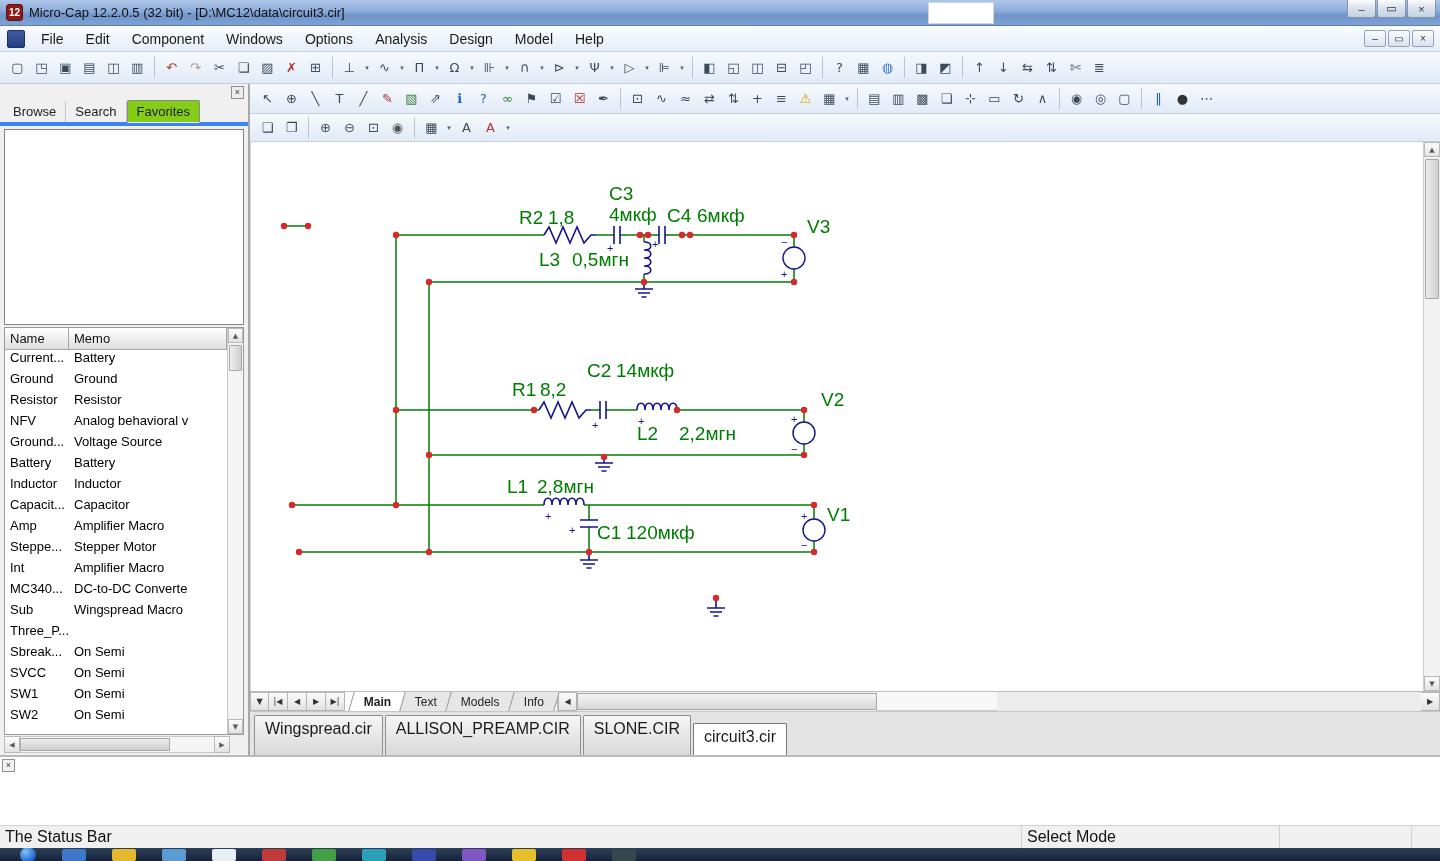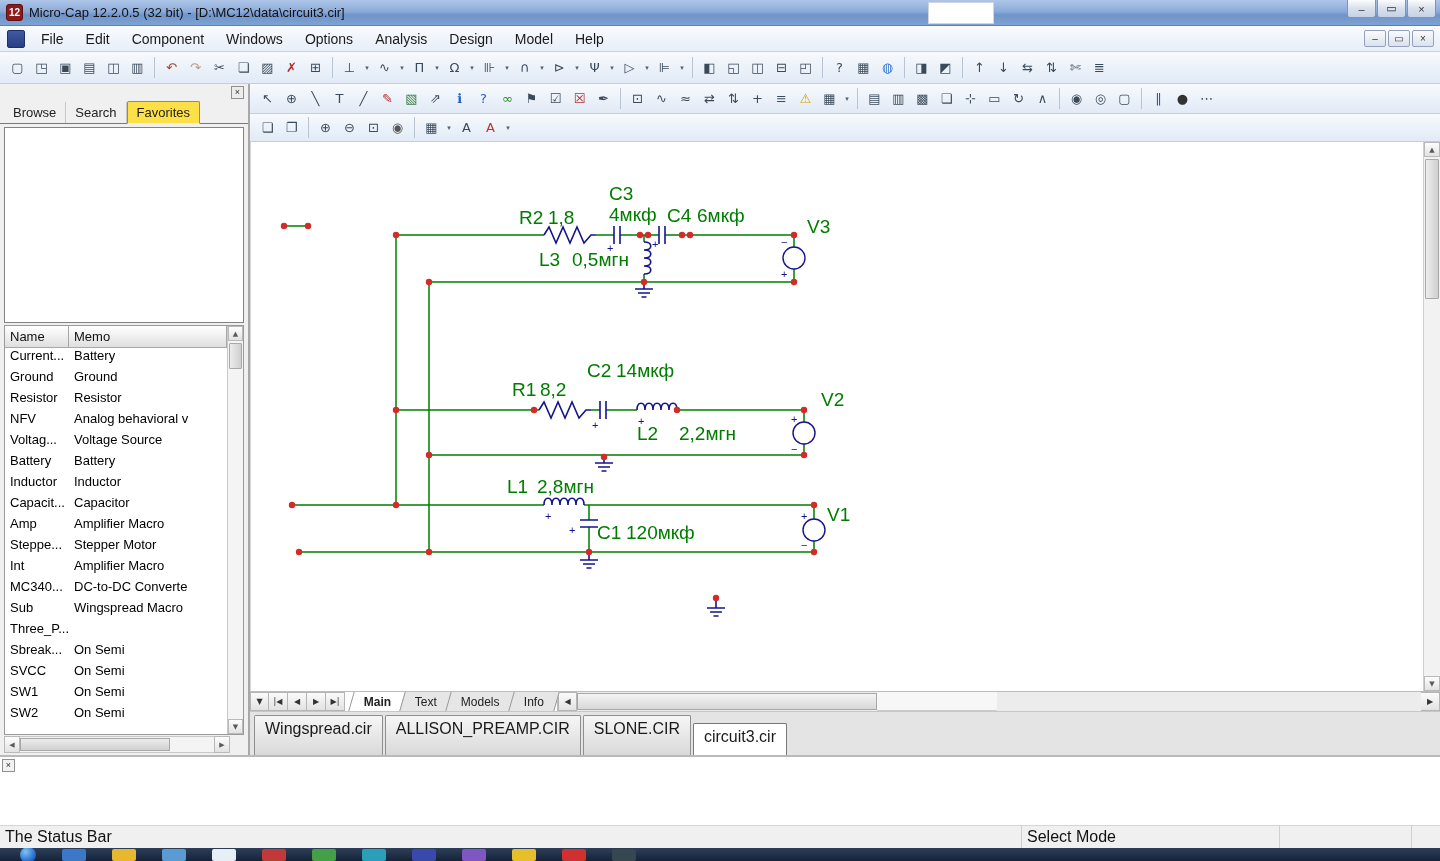--- a/index.html
+++ b/index.html
@@ -32,23 +32,23 @@
   .tb-drop{width:10px;height:23px;display:flex;align-items:center;justify-content:center;font-size:7px;color:#55606e;flex:0 0 10px}
   .tb-sep{width:1px;height:21px;background:#b9c4d2;margin:0 4px;flex:0 0 1px}
 
   
   .workspace{flex:1;display:flex;min-height:0}
 
   
   .sidebar{flex:0 0 250px;background:#f0f0f0;border-right:2px solid #a8a8a8;display:flex;flex-direction:column;min-height:0}
   .side-strip{flex:0 0 16px;display:flex;justify-content:flex-end;align-items:center;padding:1px 4px 0}
   .side-close{width:13px;height:13px;border:1px solid #909090;background:#ececec;font-size:9px;line-height:11px;text-align:center;color:#333}
-  .side-tabs{flex:0 0 24px;display:flex;align-items:flex-end;padding:0 4px;border-bottom:1px solid #3b82f6}
+  .side-tabs{flex:0 0 24px;display:flex;align-items:flex-end;padding:0 4px;border-bottom:4px solid #3b82f6}
   .side-tab{font-size:13px;padding:3px 9px;color:#222;border-right:1px solid #c6c6c6}
-  .side-tab.active{border:1px solid #8a8a8a;border-bottom:1px solid #f0f0f0;background:#fde047;margin-bottom:-1px;border-radius:2px 2px 0 0}
+  .side-tab.active{border:1px solid #8a8a8a;border-bottom:1px solid #f0f0f0;background:#84cc16;margin-bottom:-1px;border-radius:2px 2px 0 0}
   .tree-panel{flex:0 0 196px;margin:3px 4px 2px;background:#fff;border:1px solid #828282}
   .list-area{flex:1;min-height:0;position:relative;margin:0 4px;border:1px solid #9a9a9a;background:#fff;display:flex;flex-direction:column}
   .tbl-head{display:flex;flex:0 0 22px;padding-right:16px}
   .th{background:linear-gradient(#ffffff,#dfdfdf);border-right:1px solid #a8a8a8;border-bottom:1px solid #a8a8a8;font-size:13px;color:#111;padding:2px 5px;display:flex;align-items:center}
   .th.name{flex:0 0 64px}
   .th.memo{flex:1}
   .tbl-body{flex:1;overflow:hidden;padding-right:16px}
   .trow{display:flex;height:21px;align-items:flex-start}
   .td{font-size:13px;color:#000;padding:0 5px;white-space:nowrap;overflow:hidden}
   .td.name{flex:0 0 64px}
@@ -236,21 +236,21 @@
             </div>
             <div class="trow">
               <div class="td name">Resistor</div>
               <div class="td memo">Resistor</div>
             </div>
             <div class="trow">
               <div class="td name">NFV</div>
               <div class="td memo">Analog behavioral v</div>
             </div>
             <div class="trow">
-              <div class="td name">Voltag...</div>
+              <div class="td name">Ground...</div>
               <div class="td memo">Voltage Source</div>
             </div>
             <div class="trow">
               <div class="td name">Battery</div>
               <div class="td memo">Battery</div>
             </div>
             <div class="trow">
               <div class="td name">Inductor</div>
               <div class="td memo">Inductor</div>
             </div>

